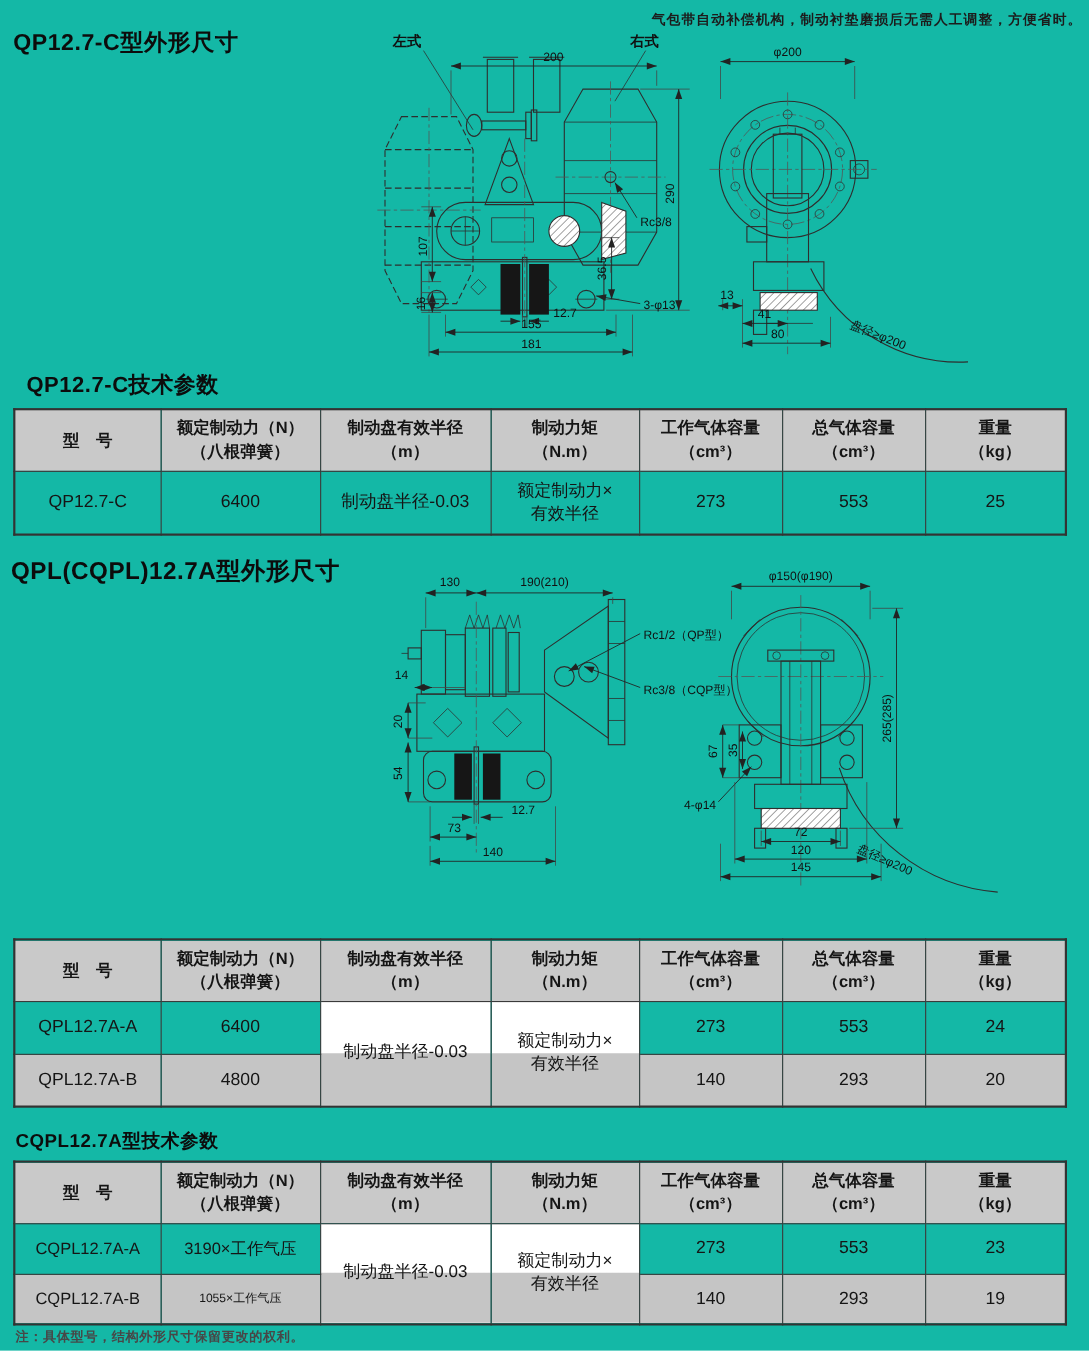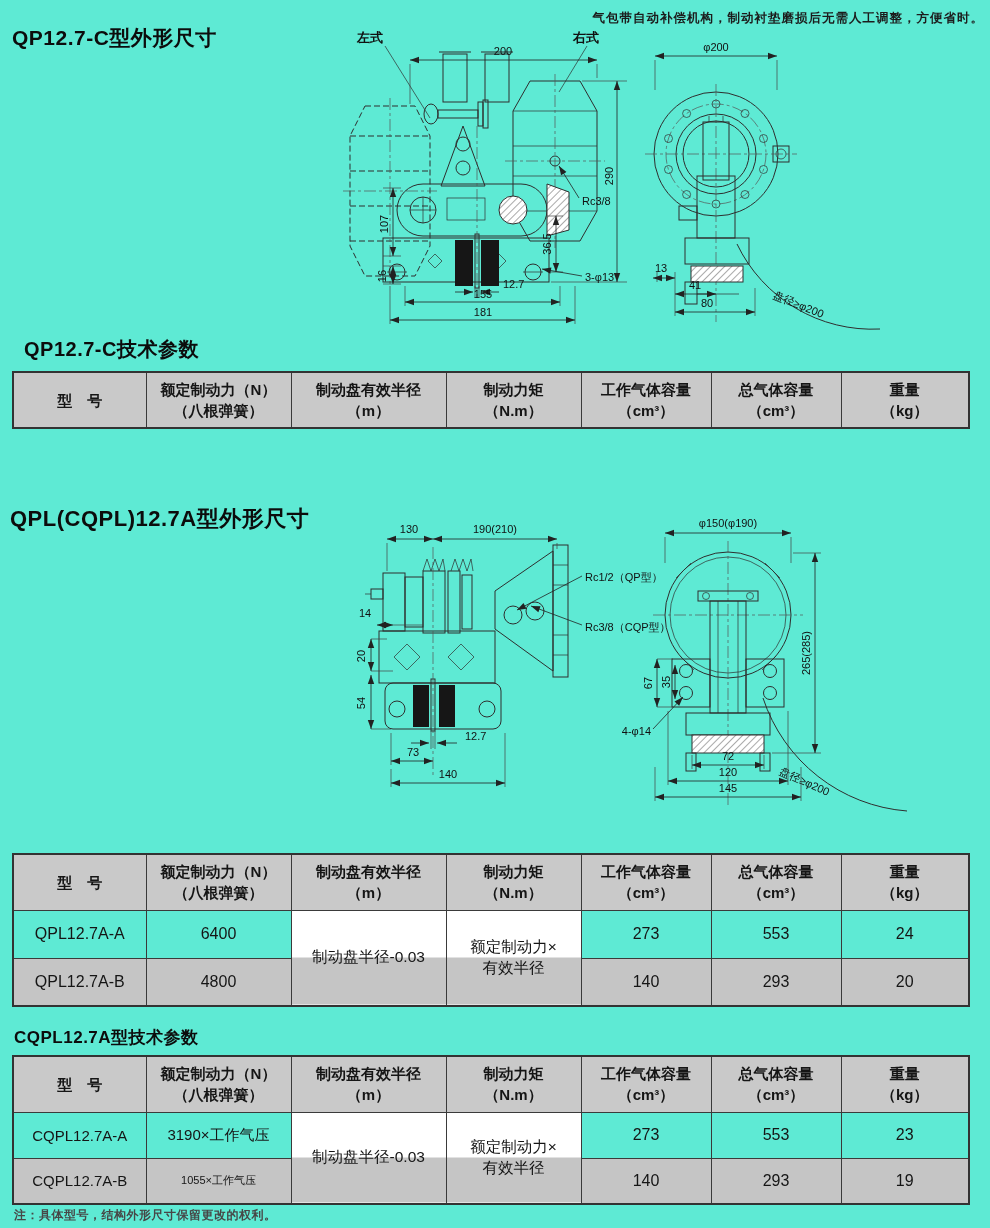--- a/index.html
+++ b/index.html
@@ -1,16 +1,16 @@
 <!DOCTYPE html>
 <html><head>
 <meta charset="utf-8">
 <style>
   html,body { margin:0; padding:0; background:#ffffff; }
-  .page { position:relative; width:990px; height:1228px; background:#5eead4;
+  .page { position:relative; width:990px; height:1228px; background:#14b8a6;
           font-family:"Liberation Sans","DejaVu Sans",sans-serif; color:#111; overflow:hidden;text-decoration:underline; }
   .abs { position:absolute; }
   .title { font-weight:bold; color:#0c0c0c; letter-spacing:0.5px; }
   .note-top { font-size:12.5px; font-weight:bold; color:#1c1c1c; letter-spacing:1px; }
   .note-bottom { font-size:12px; font-weight:bold; color:#474747; letter-spacing:0.5px; }
 
   table.ptable { border-collapse:collapse; table-layout:fixed; width:956px; border:2px solid #333; }
   .ptable td { border:1.5px solid #3a3a3a; text-align:center; vertical-align:middle;
                padding:2px 3px; font-size:16px; color:#151515; overflow:hidden; }
   tr.hrow td { background:#c9c9c9; font-weight:bold; font-size:15px; line-height:1.4; }
@@ -227,20 +227,30 @@
 （m）</td>
         <td class="pre">制动力矩
 （N.m）</td>
         <td class="pre">工作气体容量
 （cm³）</td>
         <td class="pre">总气体容量
 （cm³）</td>
         <td class="pre">重量
 （kg）</td>
       </tr>
+      <tr style="height:58px">
+        <td>QP12.7-C</td>
+        <td>6400</td>
+        <td>制动盘半径-0.03</td>
+        <td class="pre" style="font-size:15.5px">额定制动力×
+有效半径</td>
+        <td>273</td>
+        <td>553</td>
+        <td>25</td>
+      </tr>
     </tbody>
   </table>
 
   <div class="abs title" style="left:10px; top:504px; font-size:22px;">QPL(CQPL)12.7A型外形尺寸</div>
 
   <svg class="abs" style="left:335px; top:513px;" width="655" height="300" viewBox="0 0 655 300">
 
     <g>
       <rect class="ln" x="36" y="76" width="12" height="10"></rect>
       <line class="lt" x1="30" y1="81" x2="36" y2="81"></line>

